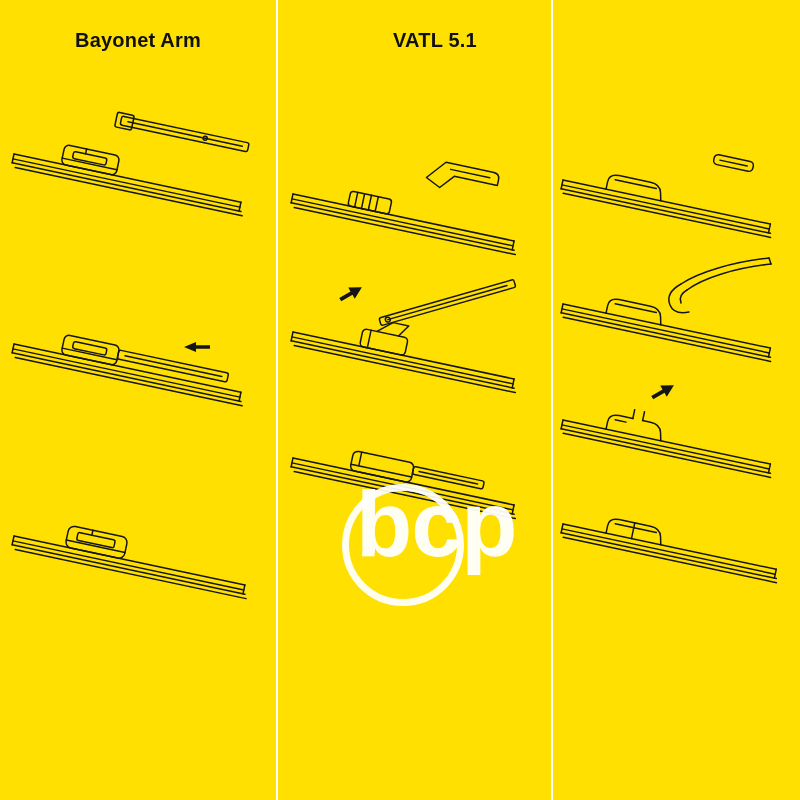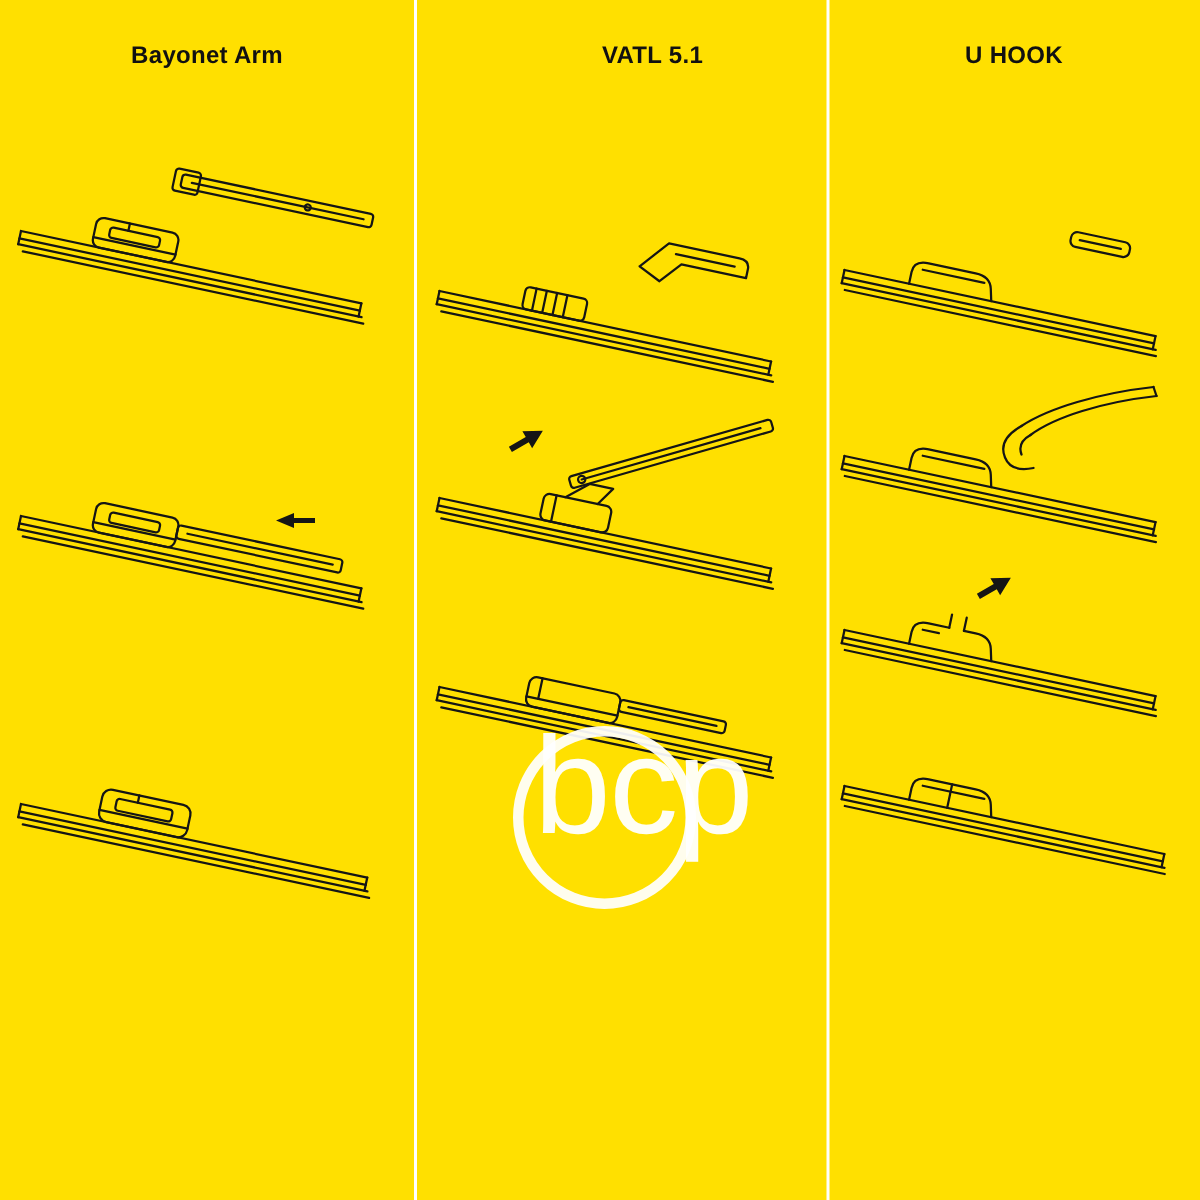--- a/index.html
+++ b/index.html
@@ -12,42 +12,42 @@
   }
   .canvas { position: absolute; inset: 0; }
   .divider {
     position: absolute; top: 0; bottom: 0; width: 2px;
     background: #FFFFFF;
   }
   .col { position: absolute; top: 0; height: 800px; }
   .title {
     margin: 28px 6px 0 6px;
     text-align: center;
-    font-size: 16px;
+    font-size: 20px;
     font-weight: 700;
     color: #111111;
     line-height: 1.25;
     letter-spacing: 0.2px;
   }
   .title.sub { margin-top: 2px; }
   .ill { position: absolute; }
   .ill svg { display: block; }
   .ln { stroke: #151515; stroke-width: 1.5; fill: none; stroke-linejoin: round; stroke-linecap: round; }
   .fill { fill: #151515; stroke: none; }
 
   .watermark { position: absolute; left: 336px; top: 480px; width: 230px; height: 140px; pointer-events: none; }
   .wm-circle {
     position: absolute; left: 6px; top: 4px;
     width: 108px; height: 108px;
     border: 7px solid rgba(255,255,255,0.93);
     border-radius: 50%;
   }
   .wm-text {
     position: absolute; left: 20px; top: -8px;
-    font-size: 92px; font-weight: 400;
+    font-size: 92px; font-weight: 700;
     color: rgba(255,255,255,0.95);
     letter-spacing: -1px;
   }
 </style>
 </head>
 <body style="background: rgb(255, 224, 0);">
 
 <div class="canvas">
 
   <div class="divider" style="left: 276px; background: rgb(255, 255, 255);"></div>
@@ -187,21 +187,20 @@
           <line x1="58" y1="-6" x2="120" y2="-6"></line>
           <line x1="66" y1="-20" x2="66" y2="-6"></line>
           <rect x="120" y="-17" width="72" height="8" rx="2"></rect>
           <line x1="126" y1="-13" x2="186" y2="-13"></line>
         </g>
       </svg>
     </div>
   </section>
 
   <section class="col" style="left:552px; width:248px;">
-    <h2 class="title">U HOOK</h2>
 
     <div class="ill" style="left:5px; top:142px;">
       <svg width="238" height="104" viewBox="0 0 238 104">
 
         <g class="ln" transform="translate(158,12) rotate(12)">
           <rect x="0" y="0" width="40" height="10" rx="4"></rect>
           <line x1="6" y1="5" x2="34" y2="5"></line>
         </g>
 
         <g class="ln" transform="translate(6,38) rotate(12)">

